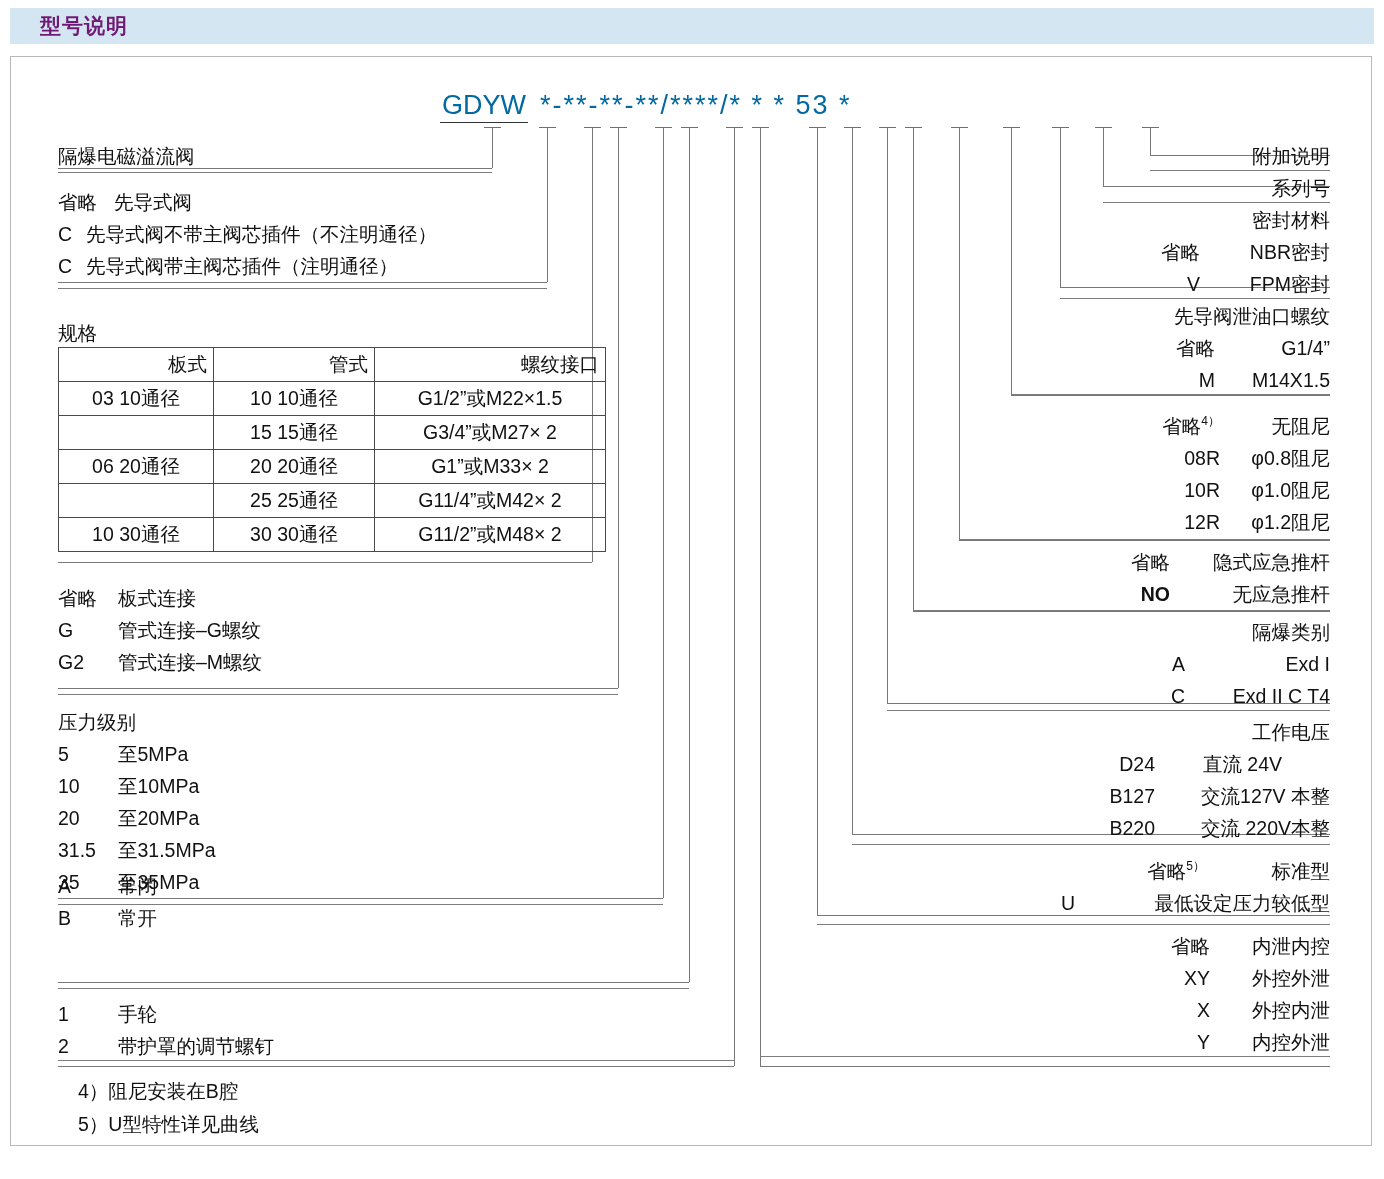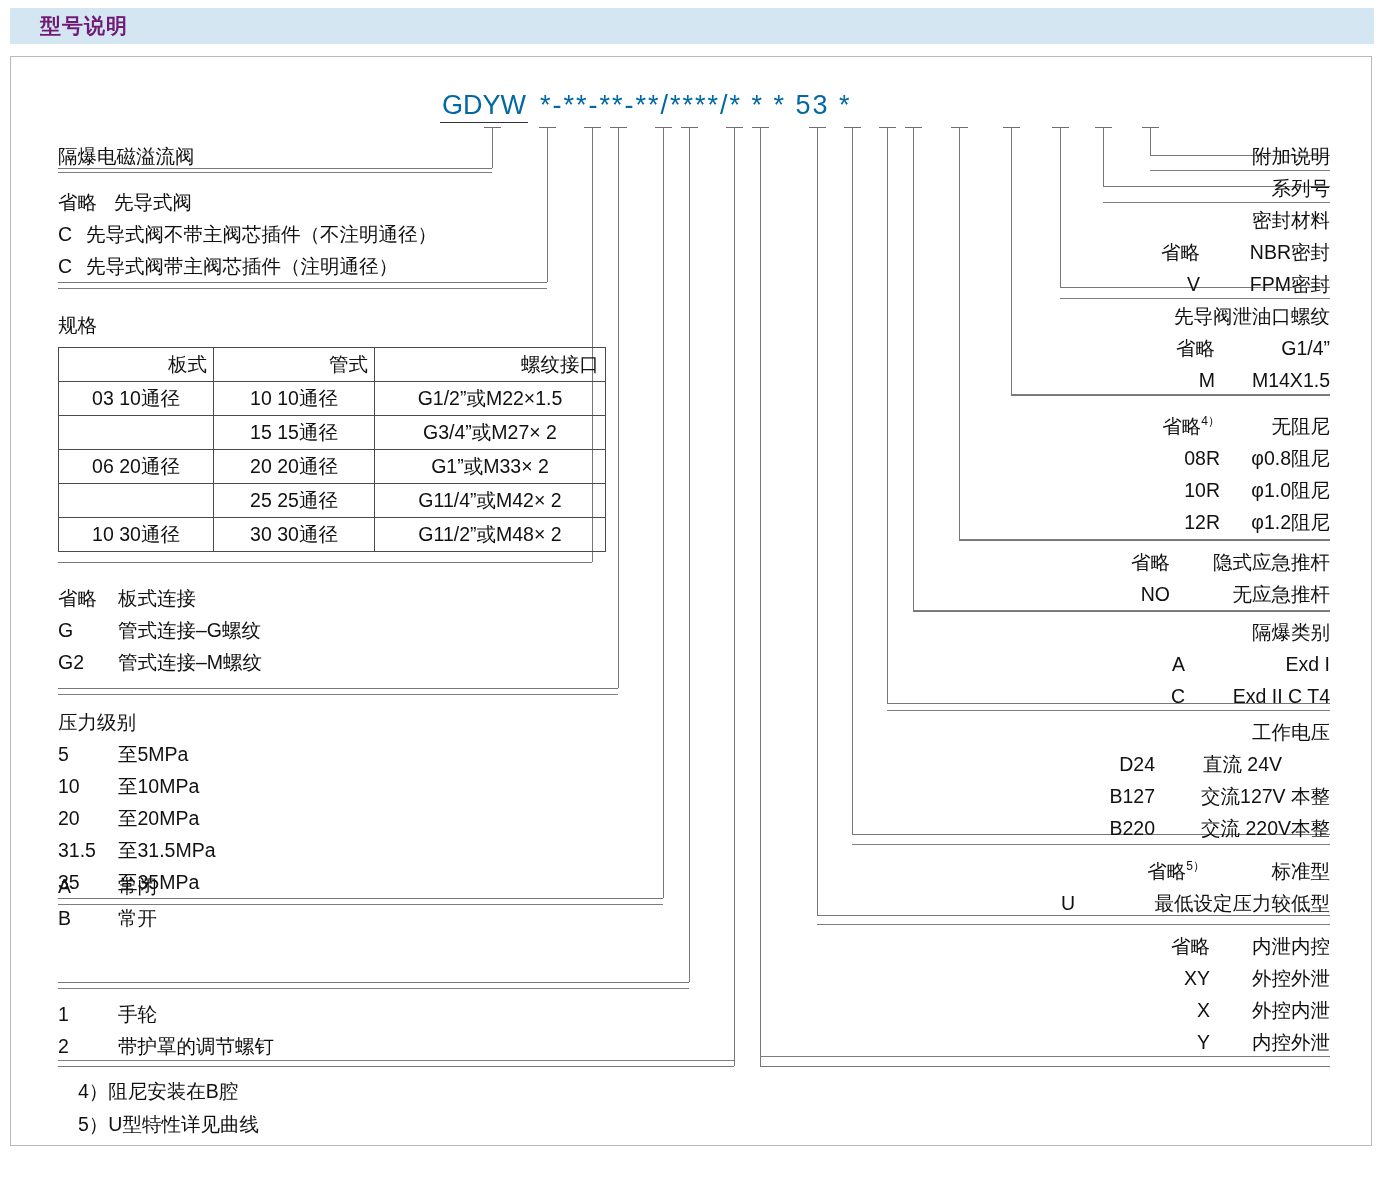--- a/index.html
+++ b/index.html
@@ -251,21 +251,21 @@
       <span class="code-col" style="width:56px;">省略</span><span>先导式阀</span>
     </span>
     <span class="row">
       <span class="code-col" style="width:28px;">C</span><span>先导式阀不带主阀芯插件（不注明通径）</span>
     </span>
     <span class="row">
       <span class="code-col" style="width:28px;">C</span><span>先导式阀带主阀芯插件（注明通径）</span>
     </span>
   </div>
 
-  <div class="sec-head" style="left:58px; top:312px;">规格</div>
+  <div class="sec-head" style="left:58px; top:320px;">规格</div>
 
   <div class="spec-wrap">
     <table class="spec">
       <thead>
         <tr>
           <th class="c1">板式</th>
           <th class="c2">管式</th>
           <th class="c3">螺纹接口</th>
         </tr>
       </thead>
@@ -397,21 +397,21 @@
     <span class="row">
       <span class="rcode-col" style="width:115px;">12R</span><span class="rcode-col" style="width:110px;">φ1.2阻尼</span>
     </span>
   </div>
 
   <div class="blk right" style="left:1000px; top:546px; width:330px;">
     <span class="row">
       <span class="rcode-col" style="width:90px;">省略</span><span class="rcode-col" style="width:160px;">隐式应急推杆</span>
     </span>
     <span class="row">
-      <span class="rcode-col" style="width:90px;">NO</span><span class="rcode-col" style="width:160px;">无应急推杆</span>
+      <span class="rcode-col" style="width:90px;font-weight:bold;">NO</span><span class="rcode-col" style="width:160px;">无应急推杆</span>
     </span>
   </div>
 
   <div class="blk right" style="left:1000px; top:616px; width:330px;">
     <span class="row">
       <span>隔爆类别</span>
     </span>
     <span class="row">
       <span class="rcode-col" style="width:85px;">A</span><span class="rcode-col" style="width:145px;">Exd I</span>
     </span>

